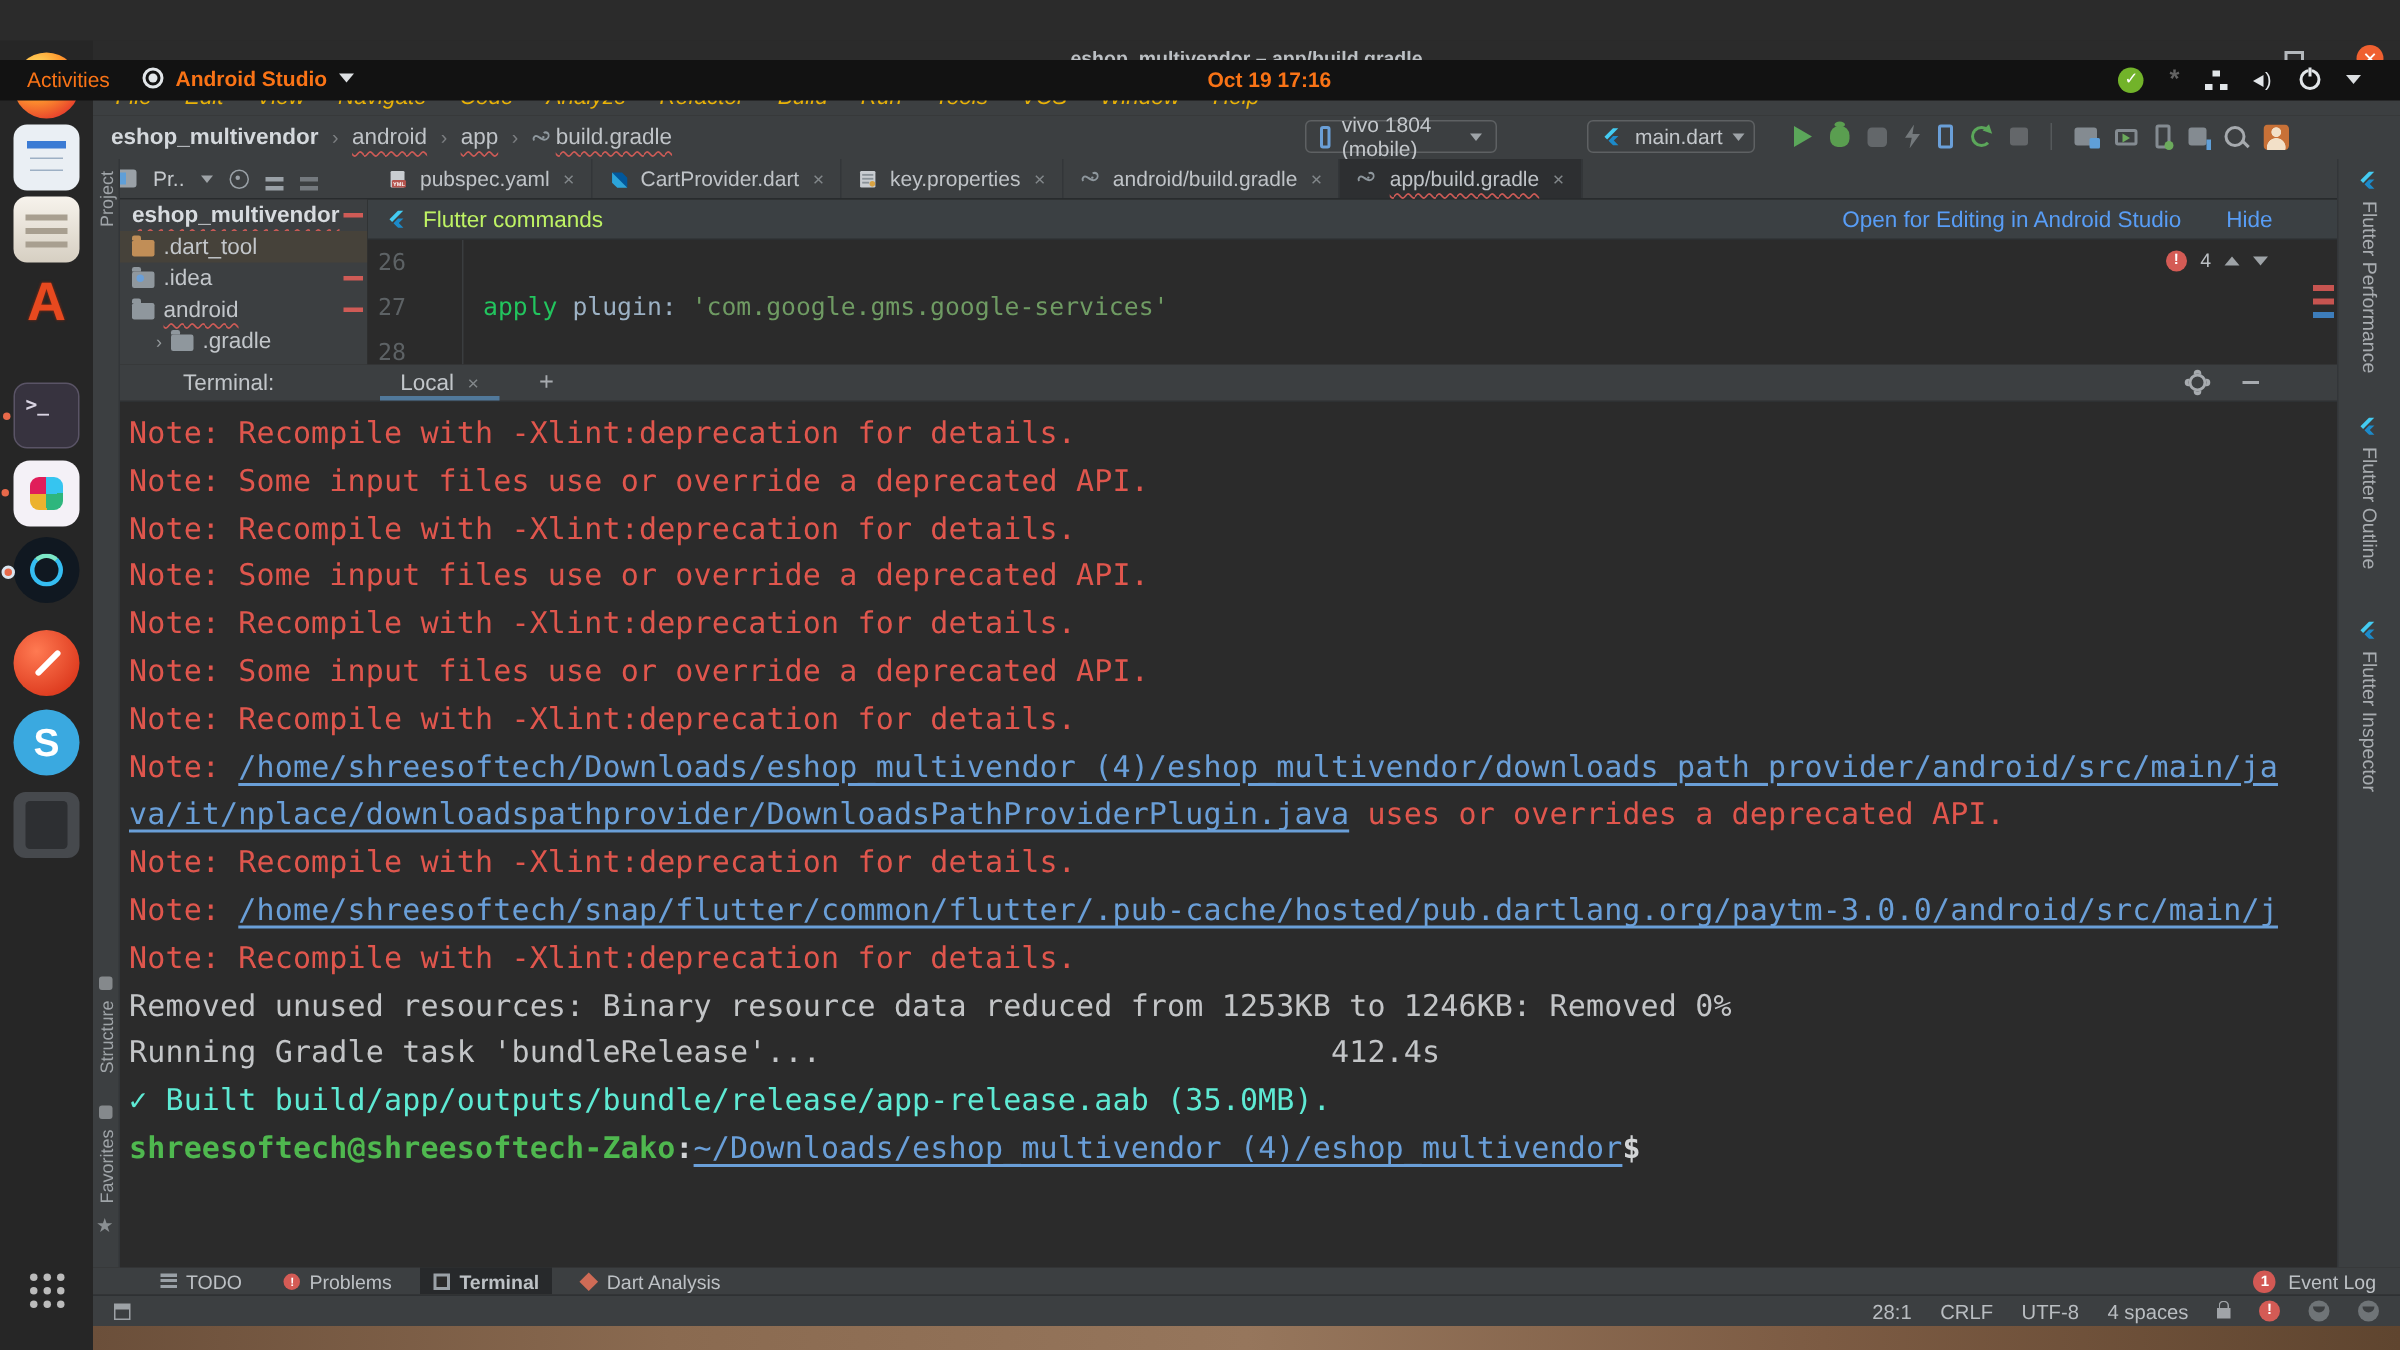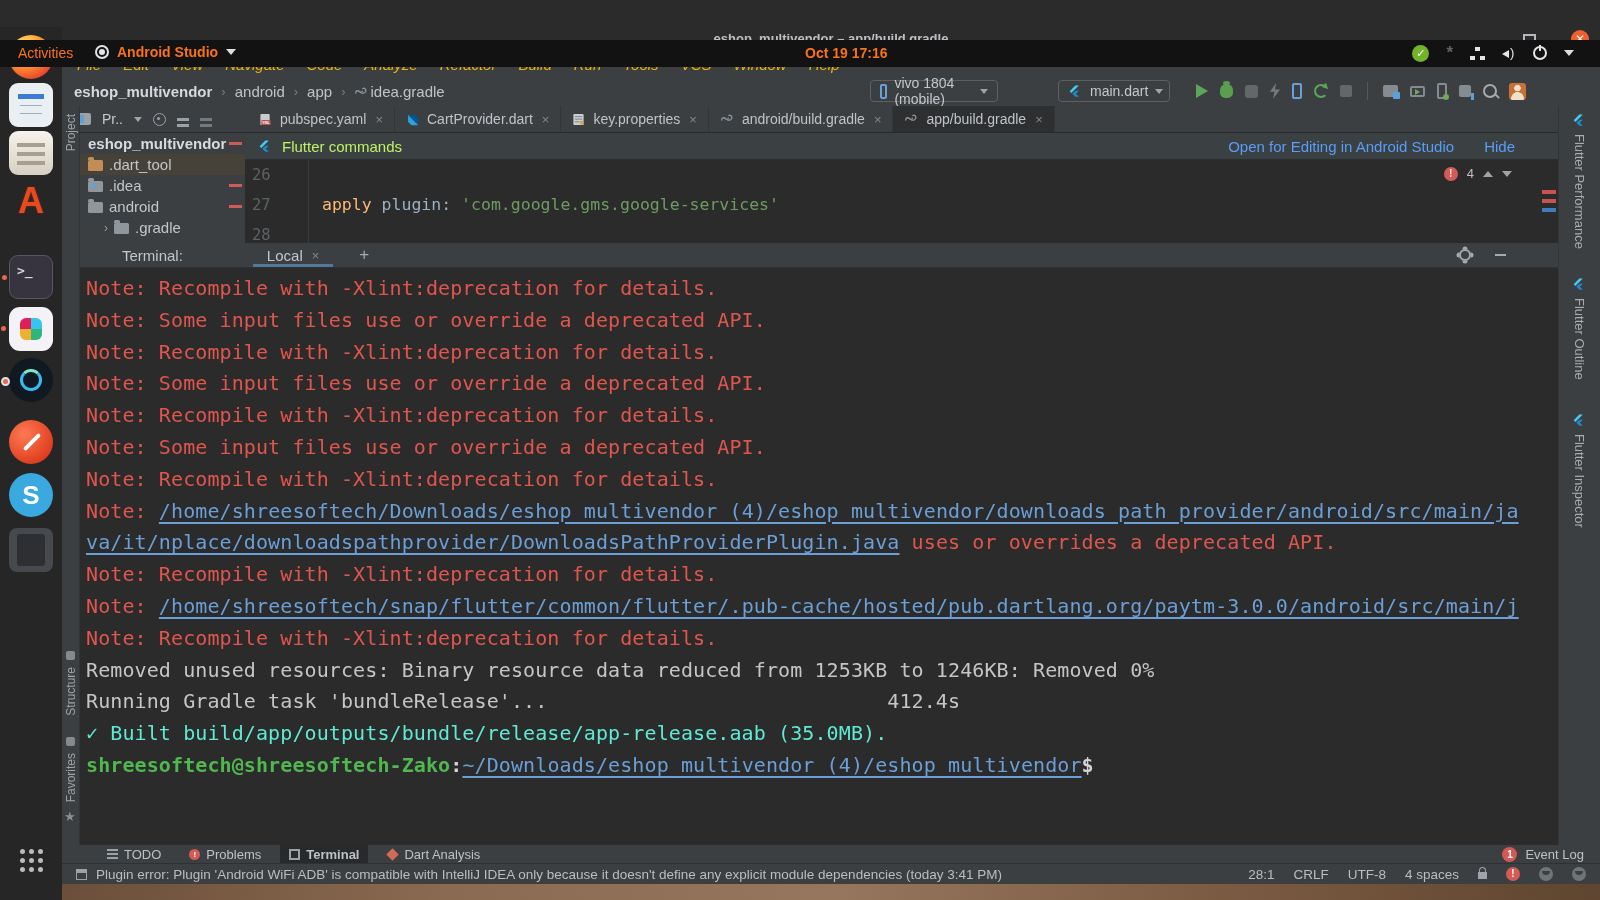--- a/index.html
+++ b/index.html
@@ -71,21 +71,21 @@
   
   #menubar{left:62px;top:51px;width:1538px;height:26px;background:#3c3f41;display:flex;align-items:center;padding-left:4px;box-sizing:border-box;}
   .menu-item{padding:0 11px;font-size:15px;color:#eab308;font-style:italic;}
 
   
   #toolbar{left:62px;top:77px;width:1538px;height:29px;background:#3c3f41;}
   #breadcrumbs{position:absolute;left:12px;top:0;height:29px;display:flex;align-items:center;font-size:15px;color:#bfc3c7;}
   .crumb-sep{margin:0 9px;color:#7c7f82;font-size:13px;}
   .crumb-sep::after{content:"›";}
   .crumb0{font-weight:bold;color:#d4d8dc;}
-  .squig{text-decoration-style:wavy;text-decoration-color:#cf5b56;text-decoration-thickness:1px;text-underline-offset:4px;}
+  .squig{text-decoration:underline;text-decoration-style:wavy;text-decoration-color:#cf5b56;text-decoration-thickness:1px;text-underline-offset:4px;}
   .fico{display:inline-flex;align-items:center;margin-right:2px;}
   .tb-combo{position:absolute;top:3px;height:22px;border:1px solid #5e6163;border-radius:4px;display:flex;align-items:center;gap:7px;padding:0 9px;color:#c3c7cb;font-size:14px;box-sizing:border-box;}
   #combo-device{left:808px;width:128px;}
   #combo-config{left:996px;width:112px;}
   .combo-caret{width:0;height:0;border-left:4px solid transparent;border-right:4px solid transparent;border-top:5px solid #9ea3a7;margin-left:auto;}
   .g-phone{width:9px;height:15px;border:2px solid #6a9fd8;border-radius:2px;box-sizing:border-box;}
   #tb-actions{position:absolute;left:1134px;top:5px;display:flex;align-items:center;gap:12px;height:18px;}
   .i-run{width:0;height:0;border-left:12px solid #5ba75a;border-top:7px solid transparent;border-bottom:7px solid transparent;}
   .i-debug{width:13px;height:14px;background:#5a9e50;border-radius:45% 45% 40% 40%;position:relative;}
   .i-debug::after{content:"";position:absolute;left:3px;top:-3px;width:7px;height:4px;border-radius:50%;background:#5a9e50;}
@@ -148,21 +148,21 @@
   
   #editor{left:245px;top:133px;width:1313px;height:110px;background:#2b2b2b;overflow:hidden;}
   #banner{position:absolute;left:0;top:0;right:0;height:27px;background:#3b4043;border-bottom:1px solid #2c2f31;display:flex;align-items:center;gap:9px;padding:0 13px;box-sizing:border-box;}
   #banner-title{color:#bef264;font-size:15px;}
   #banner-actions{margin-left:auto;display:flex;gap:30px;padding-right:30px;}
   .blink{color:#589df6;font-size:15px;cursor:pointer;}
   #gutter{position:absolute;left:0;top:27px;width:64px;bottom:0;border-right:1px solid #3a3d3f;color:#5d6265;font-family:"DejaVu Sans Mono",monospace;font-size:15.5px;box-sizing:border-box;}
   .gln{height:30px;line-height:30px;padding-left:7px;}
   #codearea{position:absolute;left:77px;top:27px;}
   .cline{height:30px;line-height:30px;font-family:"DejaVu Sans Mono",monospace;font-size:16.5px;white-space:pre;}
-  .ck{color:#fdba74;}.ca{color:#9cb1c4;}.cs{color:#6f9b63;}
+  .ck{color:#22c55e;}.ca{color:#9cb1c4;}.cs{color:#6f9b63;}
   #err-cluster{position:absolute;right:46px;top:33px;display:flex;align-items:center;gap:9px;color:#bbbfc3;font-size:13px;}
   .err-dot{width:14px;height:14px;border-radius:50%;background:#d45b55;color:#fff;font-size:10px;font-weight:bold;line-height:14px;text-align:center;}
   .err-dot::after{content:"!";}
   .ch-up{width:0;height:0;border-left:5px solid transparent;border-right:5px solid transparent;border-bottom:6px solid #9ea3a7;}
   .ch-dn{width:0;height:0;border-left:5px solid transparent;border-right:5px solid transparent;border-top:6px solid #9ea3a7;}
   .emark{position:absolute;right:2px;width:14px;height:4px;}
   .emark.red{background:#c75450;}
   .emark.blue{background:#3d7dbb;}
 
   
@@ -281,21 +281,21 @@
         <span class="squig">android</span>
         <span class="crumb-sep"></span>
         <span class="squig">app</span>
         <span class="crumb-sep"></span>
         <span class="fico">
           <svg width="14" height="14" viewBox="0 0 16 16">
             <path fill="#8e979d" d="M13.4 3.9a3.2 3.2 0 0 0-4.2-.3l.9 1.2c.7-.5 1.6-.4 2.2.2.8.8.7 2-.2 2.9-1.4 1.4-3.4.3-5-.8C5.3 5.9 3.6 5 2.2 6.4a3 3 0 0 0-.3 3.9l1.1-.8c-.4-.6-.4-1.4.1-1.9.7-.7 1.8-.1 3.3 1 1.9 1.3 4.3 2.4 6.3.4a3.6 3.6 0 0 0 .7-5.1z"></path>
             <circle cx="9.4" cy="7.3" r=".9" fill="#8e979d"></circle>
           </svg>
         </span>
-        <span class="squig">idea.gradle</span>
+        <span class="squig">build.gradle</span>
       </div>
     <div class="tb-combo" id="combo-device">
       <span class="g-phone"></span>
       <span>vivo 1804 (mobile)</span>
       <span class="combo-caret"></span>
     </div>
     <div class="tb-combo" id="combo-config">
       <span class="fico flutter-ico">
           <svg width="13" height="13" viewBox="0 0 24 24">
             <path fill="#44ccf2" d="M13.5 1 3 11.5l3.3 3.3L20 1z"></path>
@@ -546,21 +546,20 @@
         </div>
       </div>
     <div id="eventlog">
       <span class="ev-badge">1</span>
       <span>Event Log</span>
     </div>
   </div>
 
   <div id="statusbar" class="abs">
     <span class="sb-winico"></span>
-    <span>Plugin error: Plugin 'Android WiFi ADB' is compatible with IntelliJ IDEA only because it doesn't define any explicit module dependencies (today 3:41 PM)</span>
     <div id="sb-right">
       <span>28:1</span>
       <span>CRLF</span>
       <span>UTF-8</span>
       <span>4 spaces</span>
       <span class="sb-lock"></span>
       <span class="sb-red"></span>
       <span class="sb-circ"></span>
       <span class="sb-circ"></span>
     </div>

